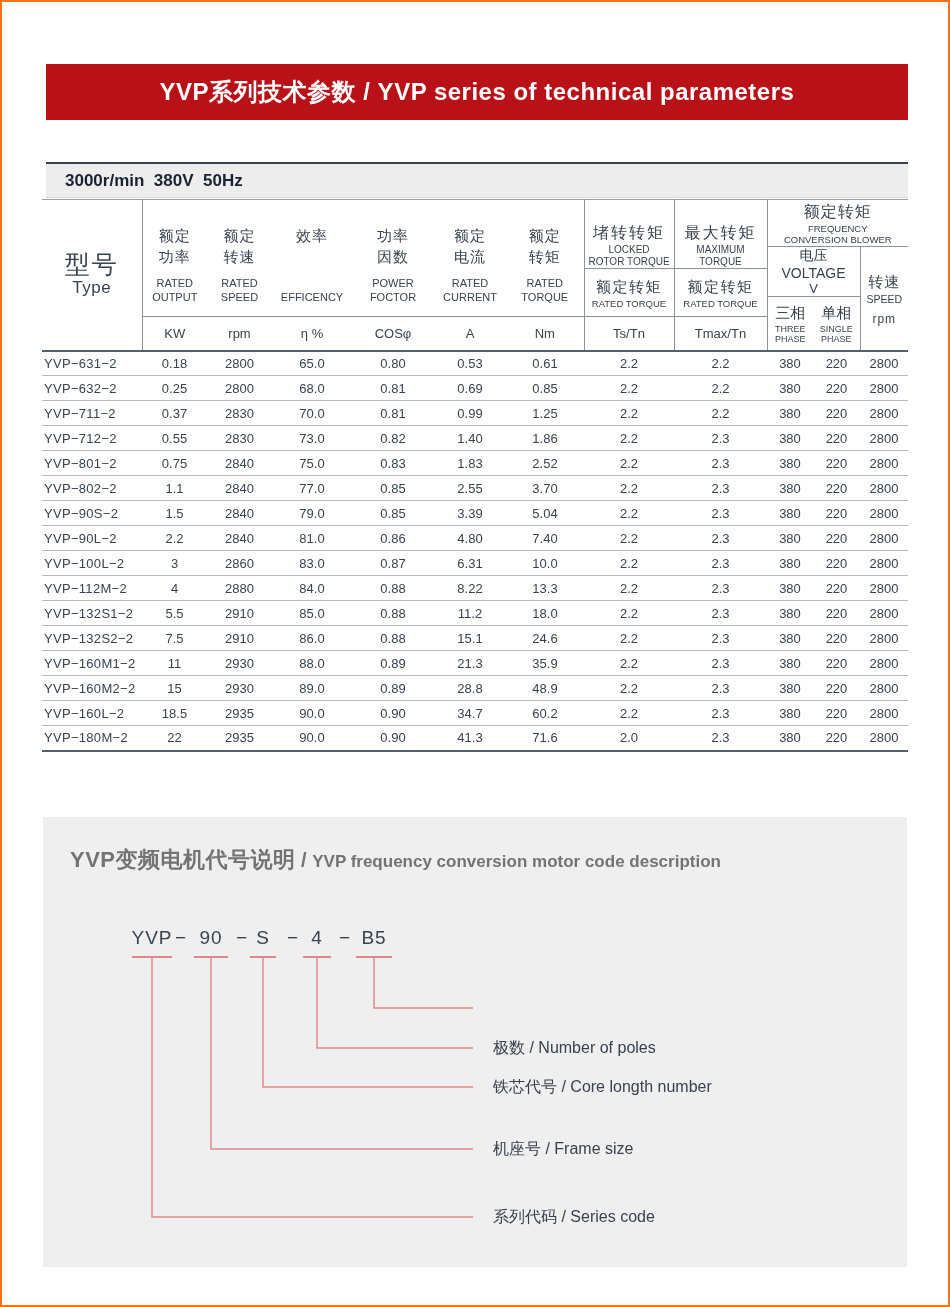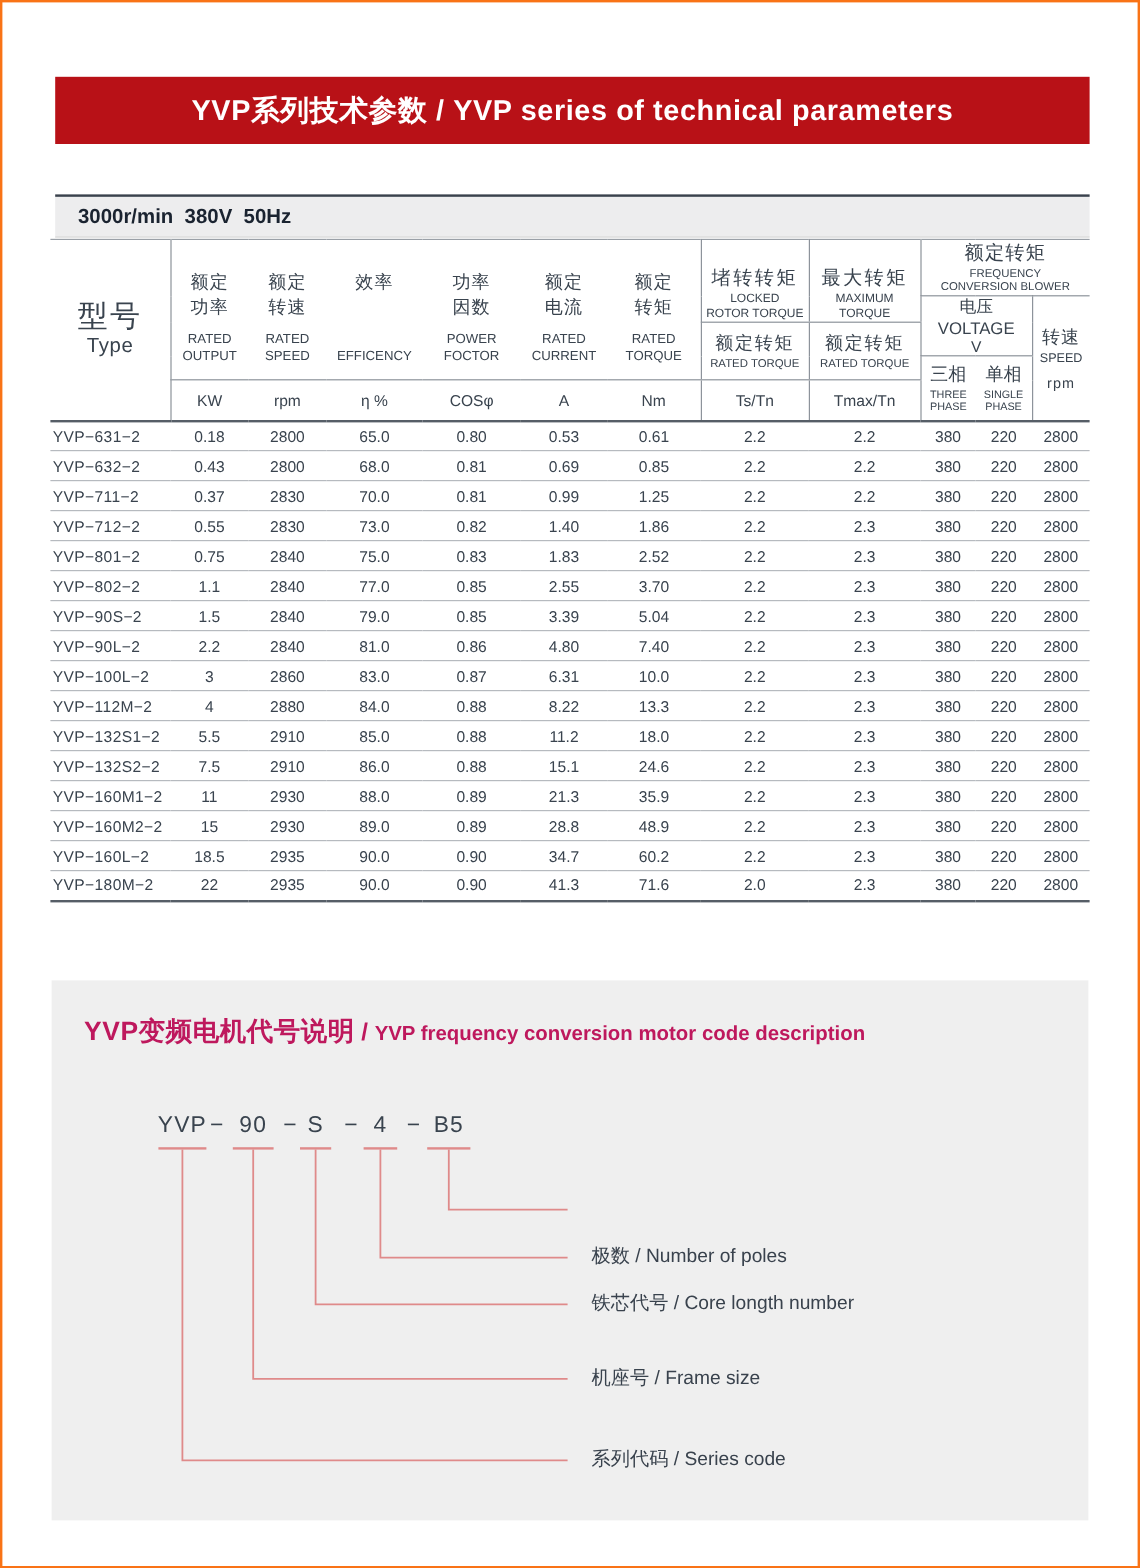--- a/index.html
+++ b/index.html
@@ -53,21 +53,21 @@
   th.volt-h .l1 { font-size:14px; }
   th.volt-h .l2 { font-size:13px; }
   th.phase-h .zh { font-size:15px; letter-spacing:0; }
   th.phase-h .en { font-size:9px; line-height:1.15; }
   th.speed-h .zh { font-size:15px; letter-spacing:1px; }
   th.speed-h .en1 { font-size:10.5px; }
   th.speed-h .en2 { font-size:12px; margin-top:7px; letter-spacing:1px; }
 
   
   .panel { position:absolute; left:41px; top:815px; width:864px; height:450px; background:#efefef; }
-  .panel-title { position:absolute; left:27px; top:28px; color:#be185d; white-space:nowrap; }
+  .panel-title { position:absolute; left:27px; top:28px; color:#737373; white-space:nowrap; }
   .pt-zh { font-size:22px; font-weight:bold; letter-spacing:0.5px; }
   .pt-sep { font-size:20px; font-weight:bold; }
   .pt-en { font-size:17px; font-weight:bold; }
 
   .diagram { position:absolute; left:0; top:0; width:864px; height:450px; }
   .code-seg, .code-dash { position:absolute; transform:translateX(-50%);
             font-size:19px; color:#39434e; top:110px; letter-spacing:1px; }
   .underline { position:absolute; height:2px; }
   .code-label { position:absolute; height:24px; line-height:24px;
                 font-size:16px; color:#39424d; white-space:nowrap; }
@@ -223,21 +223,21 @@
           <td>0.53</td>
           <td>0.61</td>
           <td>2.2</td>
           <td>2.2</td>
           <td>380</td>
           <td>220</td>
           <td>2800</td>
         </tr>
         <tr>
           <td class="type-cell">YVP−632−2</td>
-          <td>0.43</td>
+          <td>0.25</td>
           <td>2800</td>
           <td>68.0</td>
           <td>0.81</td>
           <td>0.69</td>
           <td>0.85</td>
           <td>2.2</td>
           <td>2.2</td>
           <td>380</td>
           <td>220</td>
           <td>2800</td>

